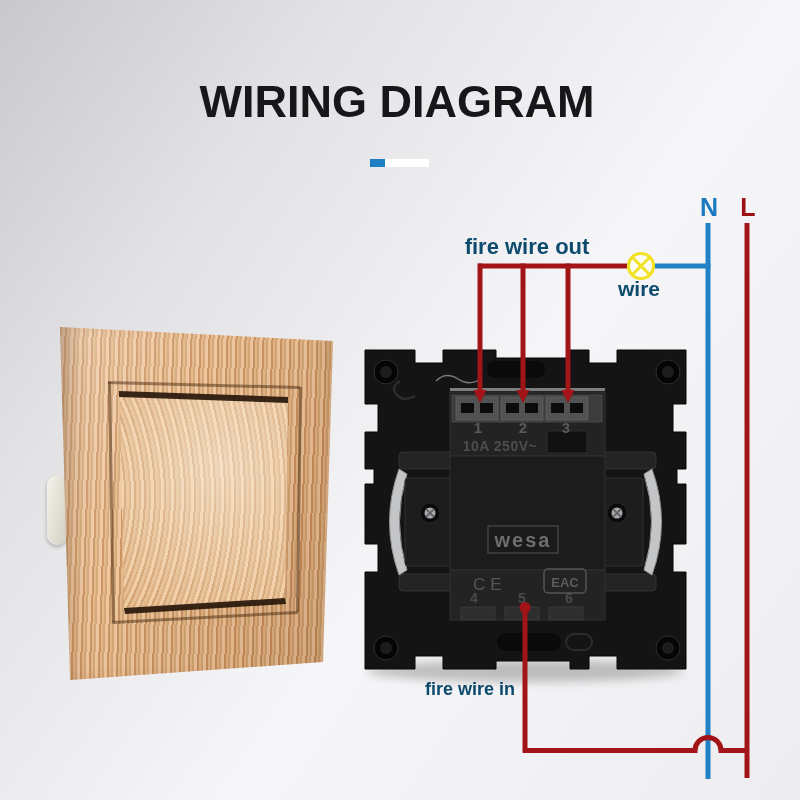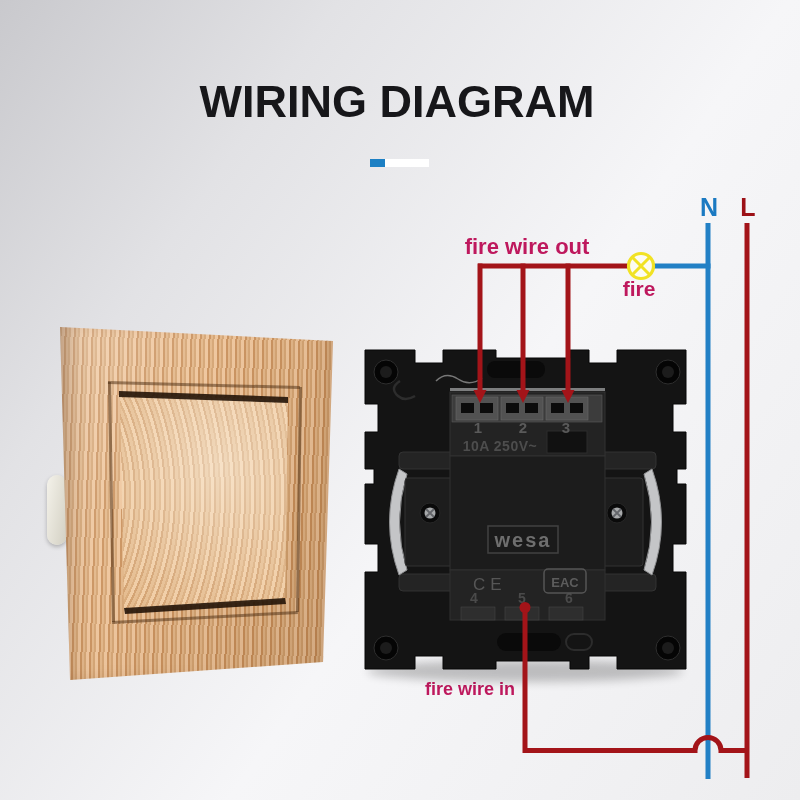--- a/index.html
+++ b/index.html
@@ -10,21 +10,21 @@
   }
   .abs{position:absolute;}
   .page-title{
     left:0;right:6px;top:76px;text-align:center;
     font-size:45px;font-weight:bold;letter-spacing:0px;color:#17171a;
   }
   .divider-blue{left:370px;top:159px;width:15px;height:8px;background:#1d80c4;}
   .divider-white{left:385px;top:159px;width:44px;height:8px;background:#ffffff;}
   .lbl{
     position:absolute;transform:translateX(-50%);font-weight:bold;
-    color:#be185d;white-space:nowrap;
+    color:#0c4a6e;white-space:nowrap;
   }
   .lbl-n{left:709px;top:193px;font-size:25px;color:#1b7ac2;}
   .lbl-l{left:748px;top:193px;font-size:25px;color:#9c1016;}
   .lbl-out{left:527px;top:234px;font-size:22px;}
   .lbl-light{left:639px;top:277px;font-size:21px;}
   .lbl-in{left:470px;top:679px;font-size:18px;}
   svg.overlay{position:absolute;left:0;top:0;z-index:3;}
 
   
   .wood{left:56px;top:322px;width:282px;height:360px;z-index:2;}
@@ -199,14 +199,14 @@
 
   <g>
     <circle cx="641" cy="266" r="12.5" fill="#fcfcf2" stroke="#f1e224" stroke-width="3.2"></circle>
     <path d="M632.3,257.3 L649.7,274.7 M632.3,274.7 L649.7,257.3" stroke="#f1e224" stroke-width="3" fill="none"></path>
   </g>
 </svg>
 
 <div class="lbl lbl-n">N</div>
 <div class="lbl lbl-l">L</div>
 <div class="lbl lbl-out">fire wire out</div>
-<div class="lbl lbl-light">fire</div>
+<div class="lbl lbl-light">wire</div>
 <div class="lbl lbl-in">fire wire in</div>
 
 </body></html>

